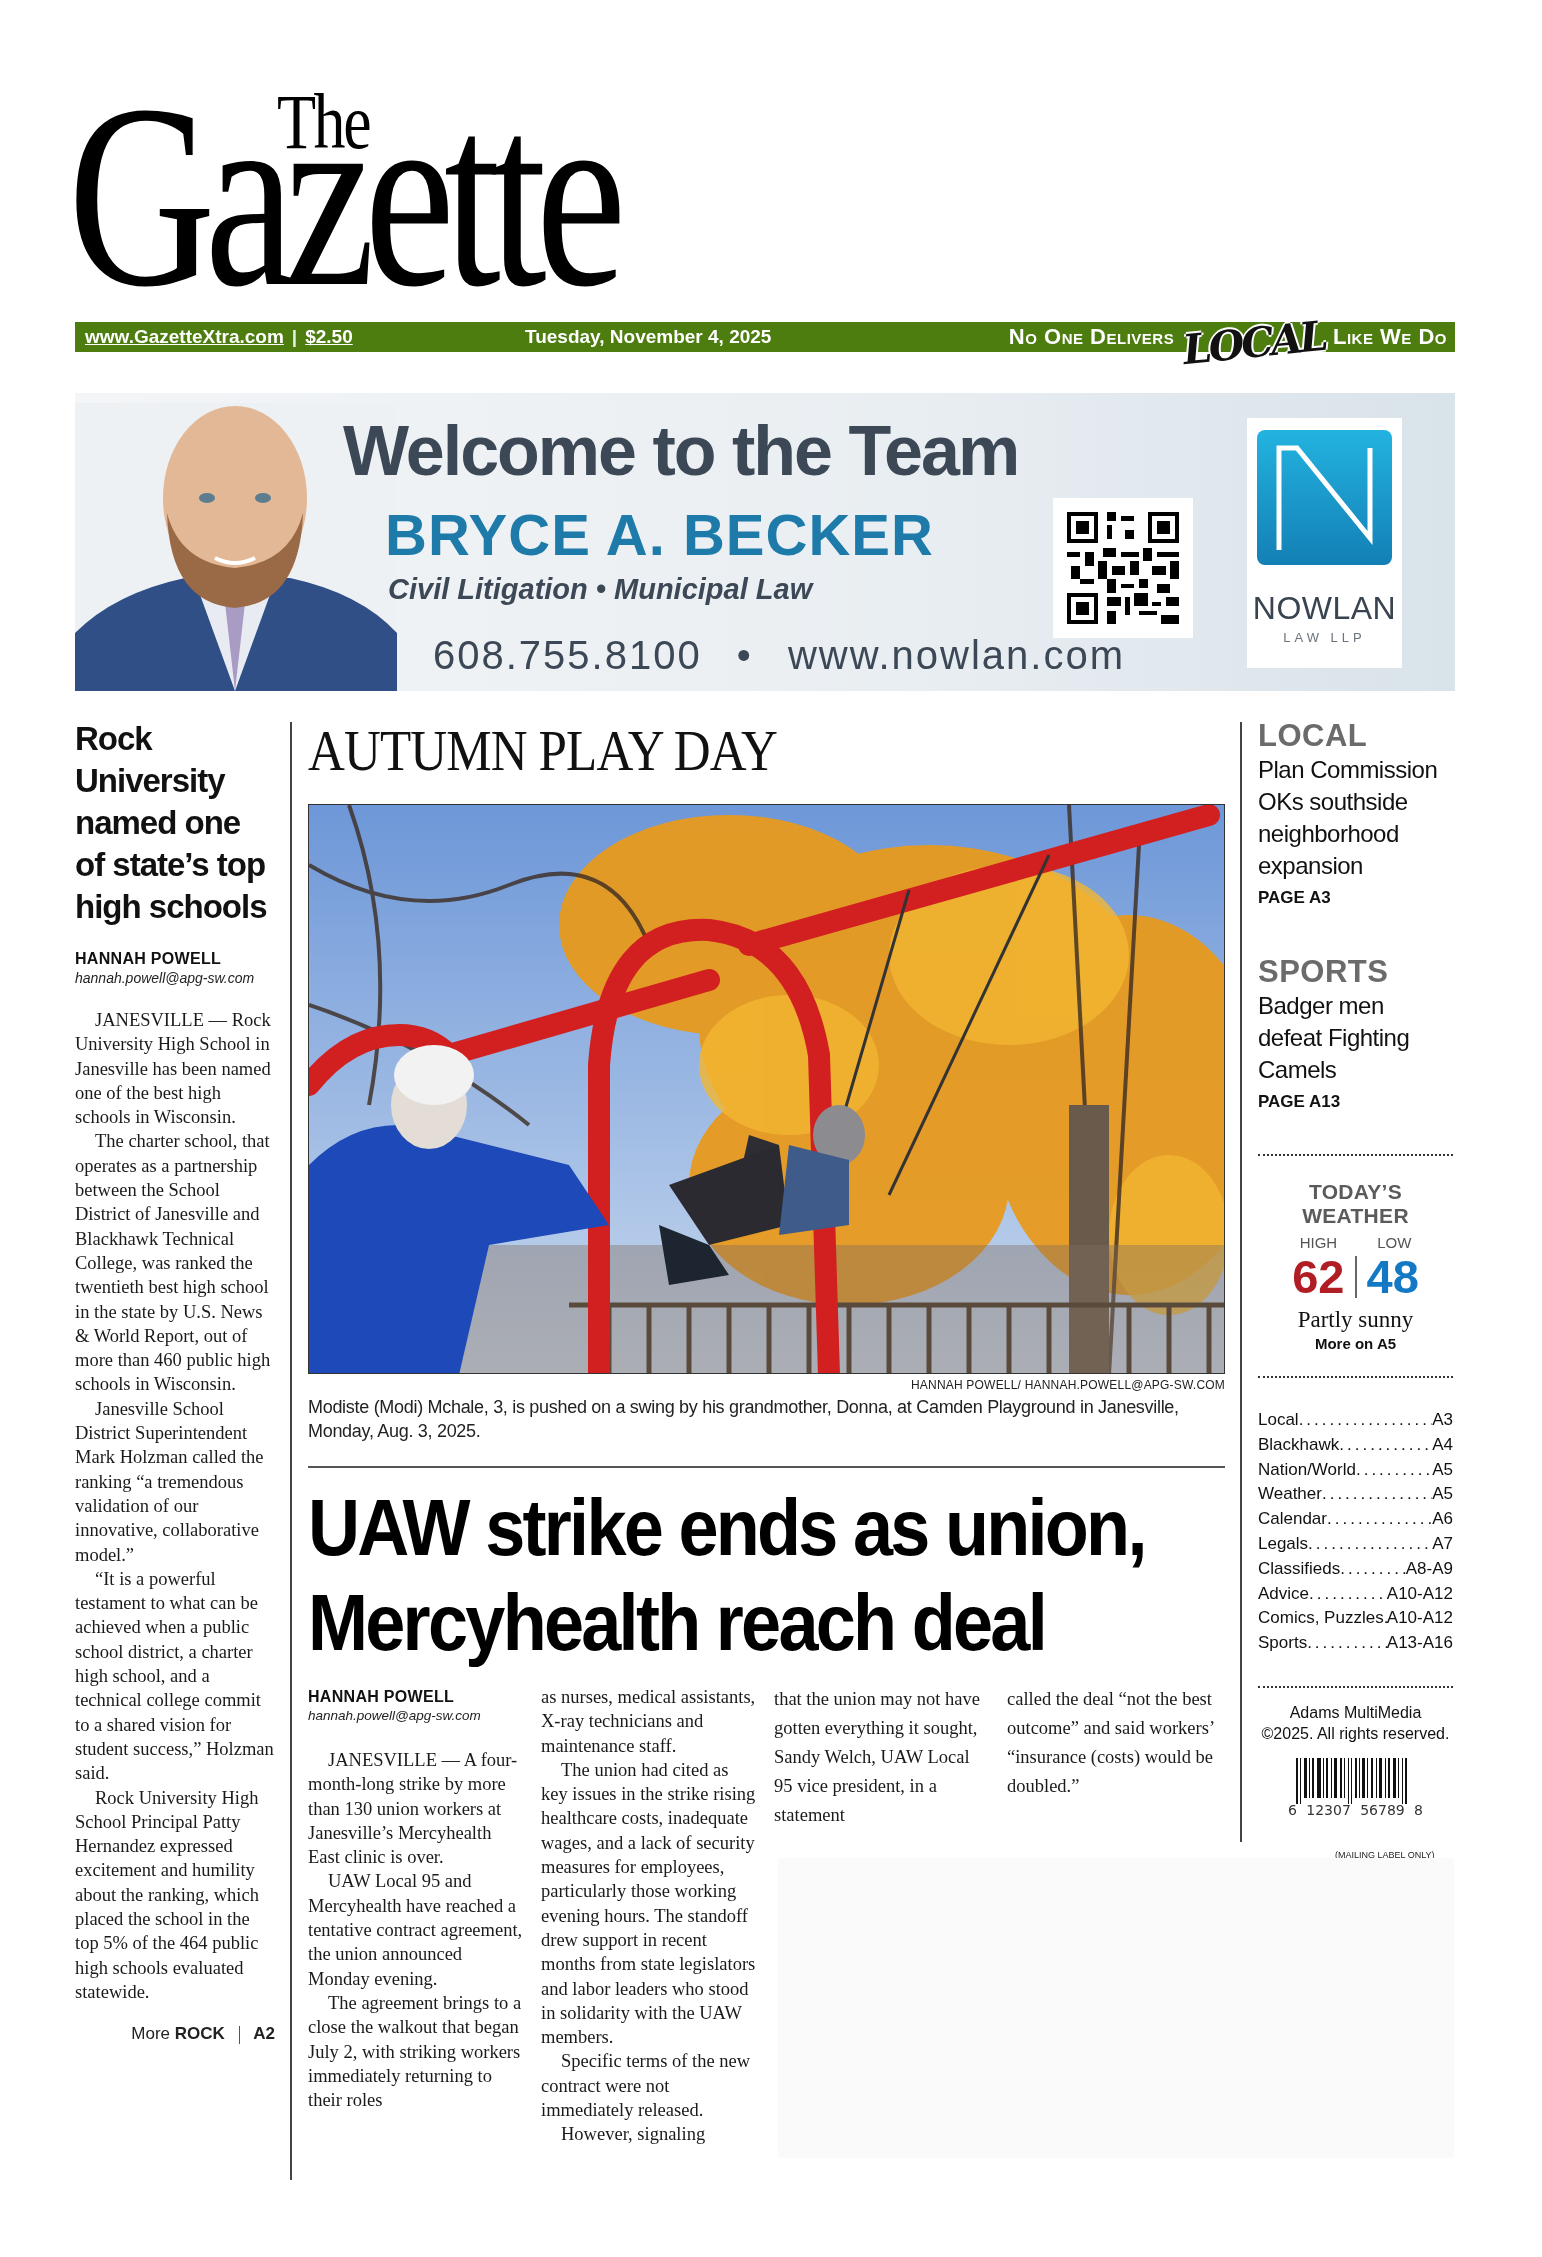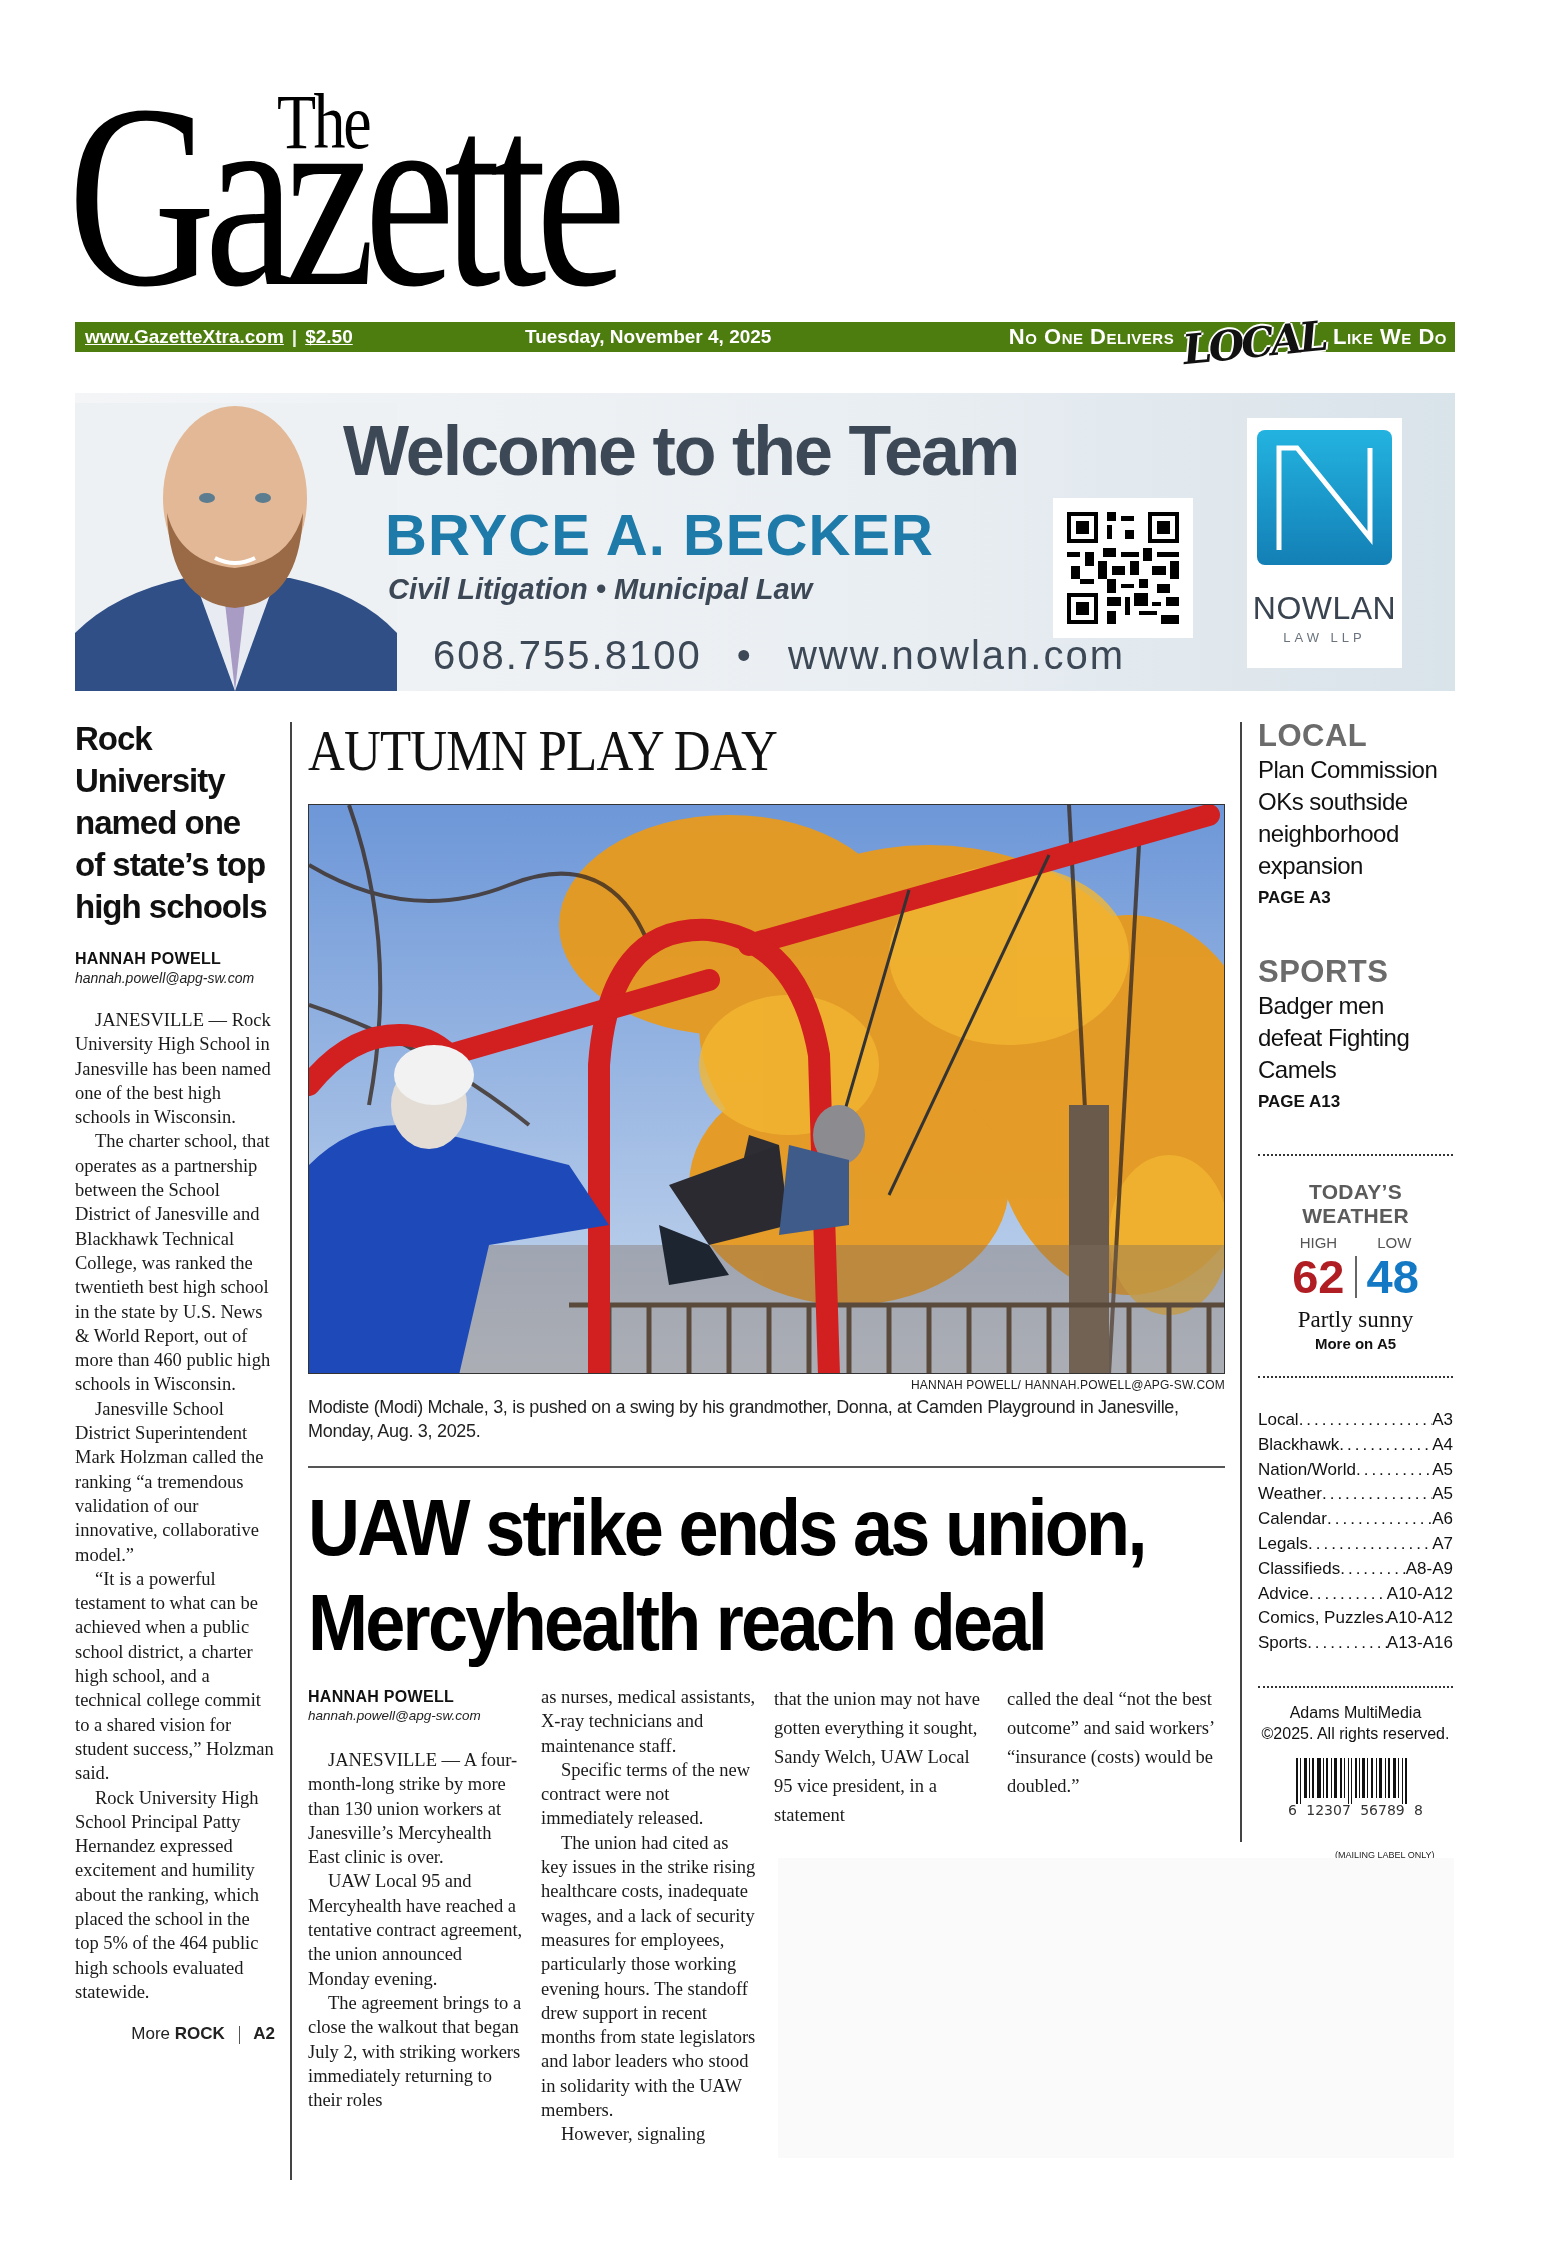--- a/index.html
+++ b/index.html
@@ -290,22 +290,22 @@
       <div class="email" style="font-size:13.5px;">hannah.powell@apg-sw.com</div>
       <div class="body-text" style="margin-top:22px;">
         <p>JANESVILLE — A four-month-long strike by more than 130 union workers at Janesville’s Mercyhealth East clinic is over.</p>
         <p>UAW Local 95 and Mercyhealth have reached a tentative contract agreement, the union announced Monday evening.</p>
         <p>The agreement brings to a close the walkout that began July 2, with striking workers immediately returning to their roles</p>
       </div>
     </div>
     <div class="scol" style="left:233px;">
       <div class="body-text" style="margin-top:-3px;">
         <p style="text-indent:0">as nurses, medical assistants, X-ray technicians and maintenance staff.</p>
+        <p>The union had cited as key issues in the strike rising healthcare costs, inadequate wages, and a lack of security measures for employees, particularly those working evening hours. The standoff drew support in recent months from state legislators and labor leaders who stood in solidarity with the UAW members.</p>
         <p>Specific terms of the new contract were not immediately released.</p>
-        <p>The union had cited as key issues in the strike rising healthcare costs, inadequate wages, and a lack of security measures for employees, particularly those working evening hours. The standoff drew support in recent months from state legislators and labor leaders who stood in solidarity with the UAW members.</p>
         <p>However, signaling</p>
       </div>
     </div>
     <div class="scol" style="left:466px;">
       <div class="body-text" style="margin-top:-3px; line-height:29px;">
         <p style="text-indent:0">that the union may not have gotten everything it sought, Sandy Welch, UAW Local 95 vice president, in a statement</p>
       </div>
     </div>
     <div class="scol" style="left:699px;">
       <div class="body-text" style="margin-top:-3px; line-height:29px;">

